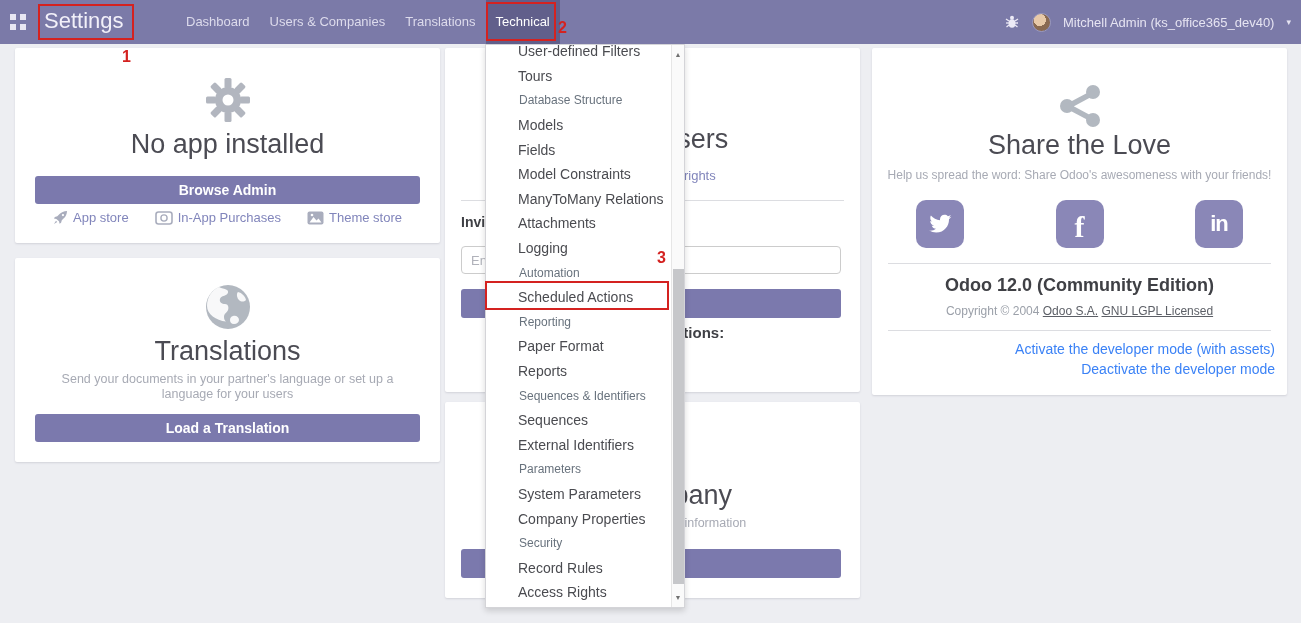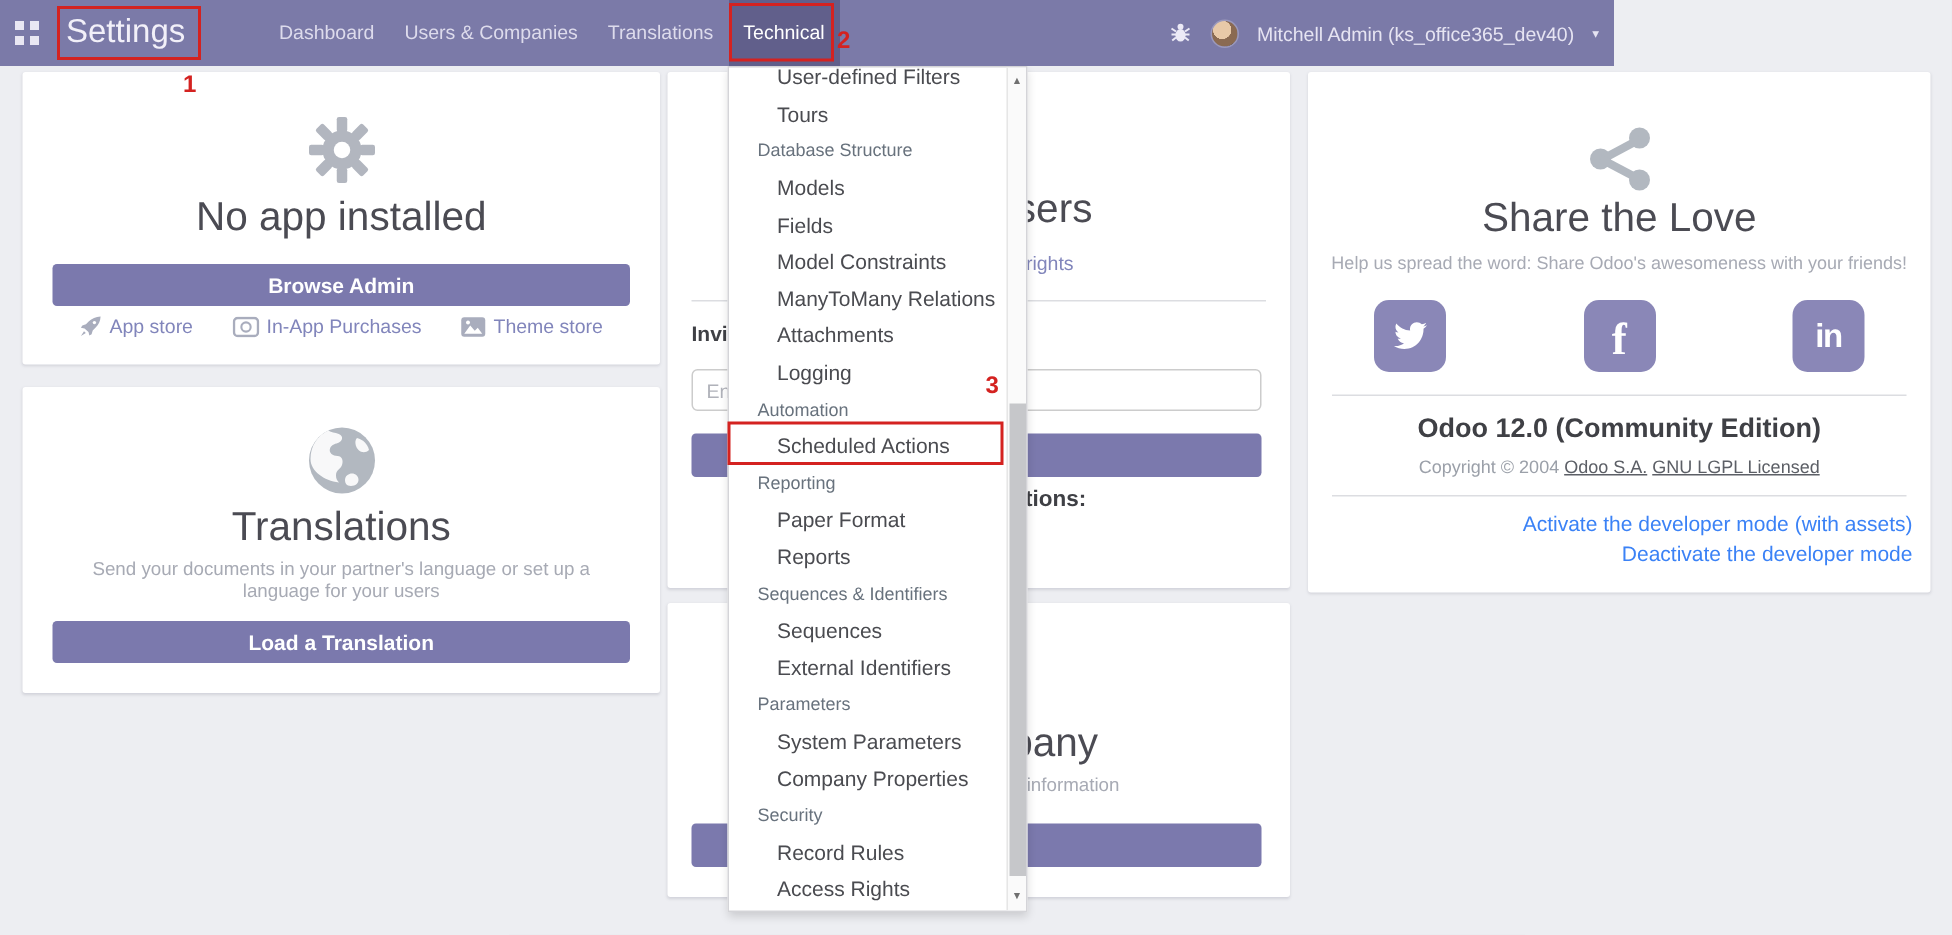--- a/index.html
+++ b/index.html
@@ -1,21 +1,21 @@
 <!DOCTYPE html>
 <html><head>
 <meta charset="utf-8">
 <style>
   * { margin:0; padding:0; box-sizing:border-box; }
   html,body { background:#e9eaee; }
   body { font-family:"Liberation Sans", sans-serif; }
   .screen { position:relative; width:1301px; height:623px; background:#edeef2; overflow:hidden; }
 
   
-  .navbar { position:absolute; left:0; top:0; width:1076px; height:44px; background:#7b7aa8; z-index:20; }
+  .navbar { position:absolute; left:0; top:0; width:1301px; height:44px; background:#7b7aa8; z-index:20; }
   .apps-grid { position:absolute; left:10px; top:14px; width:16px; height:16px; cursor:pointer; }
   .apps-grid span { position:absolute; width:6px; height:6px; background:#e9e7f3; }
   .apps-grid span:nth-child(1){left:0;top:0} .apps-grid span:nth-child(2){right:0;top:0}
   .apps-grid span:nth-child(3){left:0;bottom:0} .apps-grid span:nth-child(4){right:0;bottom:0}
   .app-title { position:absolute; left:44px; top:8px; font-size:22px; color:#f2f0f9; cursor:pointer; }
   .nav-menu { position:absolute; left:176px; top:0; height:44px; display:flex; }
   .nav-item { height:44px; line-height:44px; padding:0 10px; font-size:13px; color:#dddbec; cursor:pointer; }
   .nav-item.active { background:#615f8b; color:#fff; }
   .nav-right { position:absolute; right:10px; top:0; height:44px; display:flex; align-items:center; gap:12px; }
   .bug-icon { width:16px; height:16px; cursor:pointer; }
@@ -78,21 +78,21 @@
   .copyright a { color:#5c5f66; text-decoration:underline; cursor:pointer; }
   .share-card .divider.d2 { top:282px; }
   .dev-link { position:absolute; right:12px; font-size:14px; color:#3b82f6; cursor:pointer; }
   .dev-link.l1 { top:293px; }
   .dev-link.l2 { top:313px; }
 
   
   .dropdown { position:absolute; left:485px; top:44px; width:200px; height:564px; background:#fff; border:1px solid #d4d4d8; box-shadow:0 3px 6px rgba(0,0,0,.15); z-index:10; overflow:hidden; }
   .menu-list { margin-top:-6px; width:186px; }
   .menu-item { height:24.6px; display:flex; align-items:center; padding-left:32px; font-size:14px; color:#4a4b50; cursor:pointer; white-space:nowrap; }
-  .menu-header { height:24.6px; display:flex; align-items:center; padding-left:19px; font-size:12px; color:#68727d; }
+  .menu-header { height:24.6px; display:flex; align-items:center; padding-left:33px; font-size:12px; color:#68727d; }
   .scrollbar { position:absolute; right:0; top:0; bottom:0; width:13px; background:#fafafa; border-left:1px solid #e6e6e6; }
   .scroll-arrow { position:absolute; left:0; width:12px; text-align:center; font-size:7px; color:#707070; cursor:pointer; }
   .scroll-arrow.up { top:6px; } .scroll-arrow.down { bottom:6px; }
   .scroll-thumb { position:absolute; left:1px; top:224px; width:11px; height:315px; background:#c6c7ca; cursor:pointer; }
 
   
   .anno { position:absolute; z-index:30; pointer-events:none; }
   .anno-box { border:2px solid #d42220; }
   .anno-num { color:#d42220; font-size:16px; font-weight:bold; }
   .box1 { left:38px; top:4px; width:96px; height:36px; }

